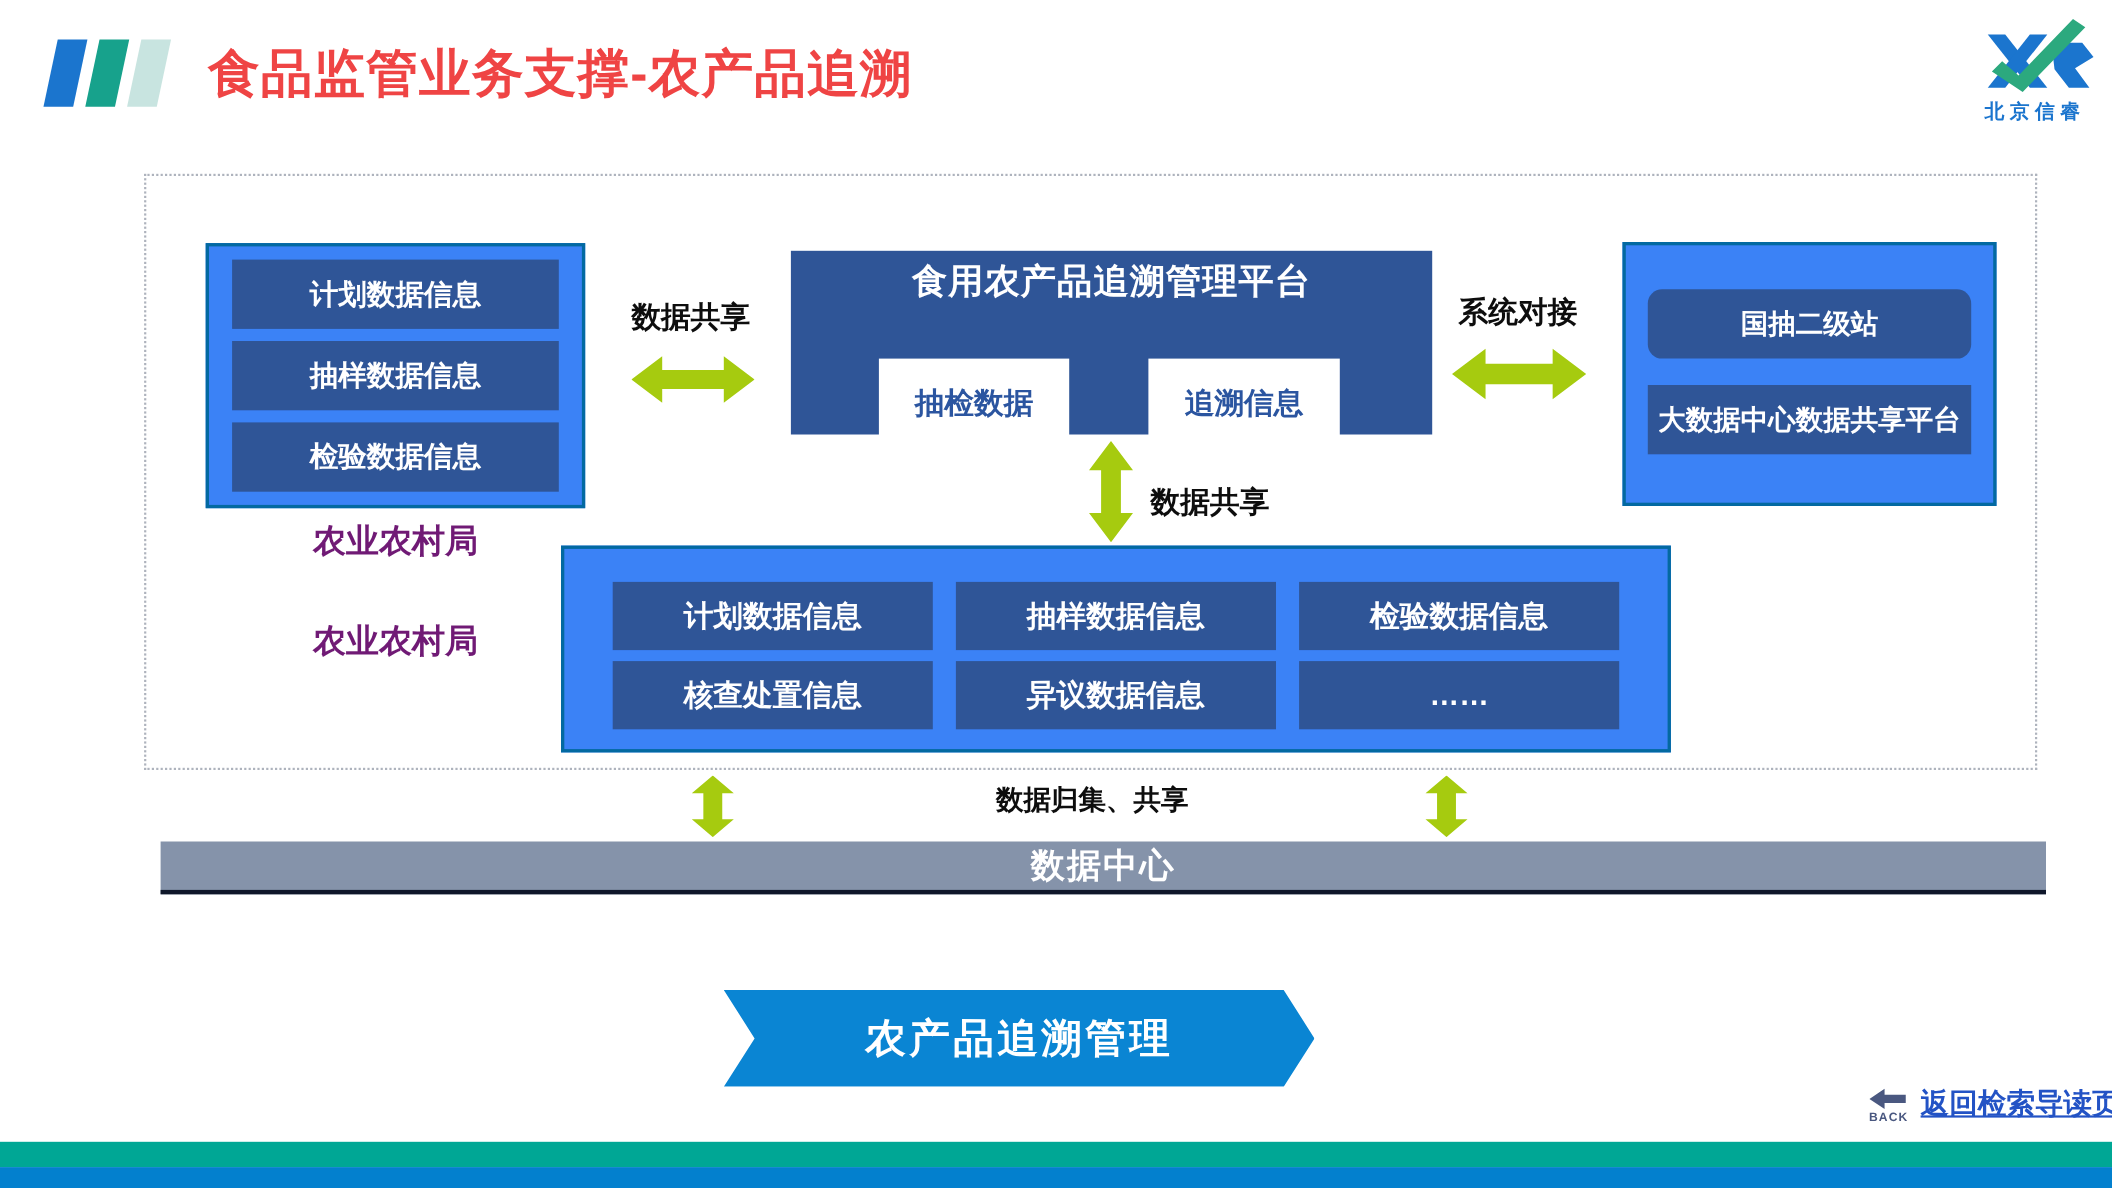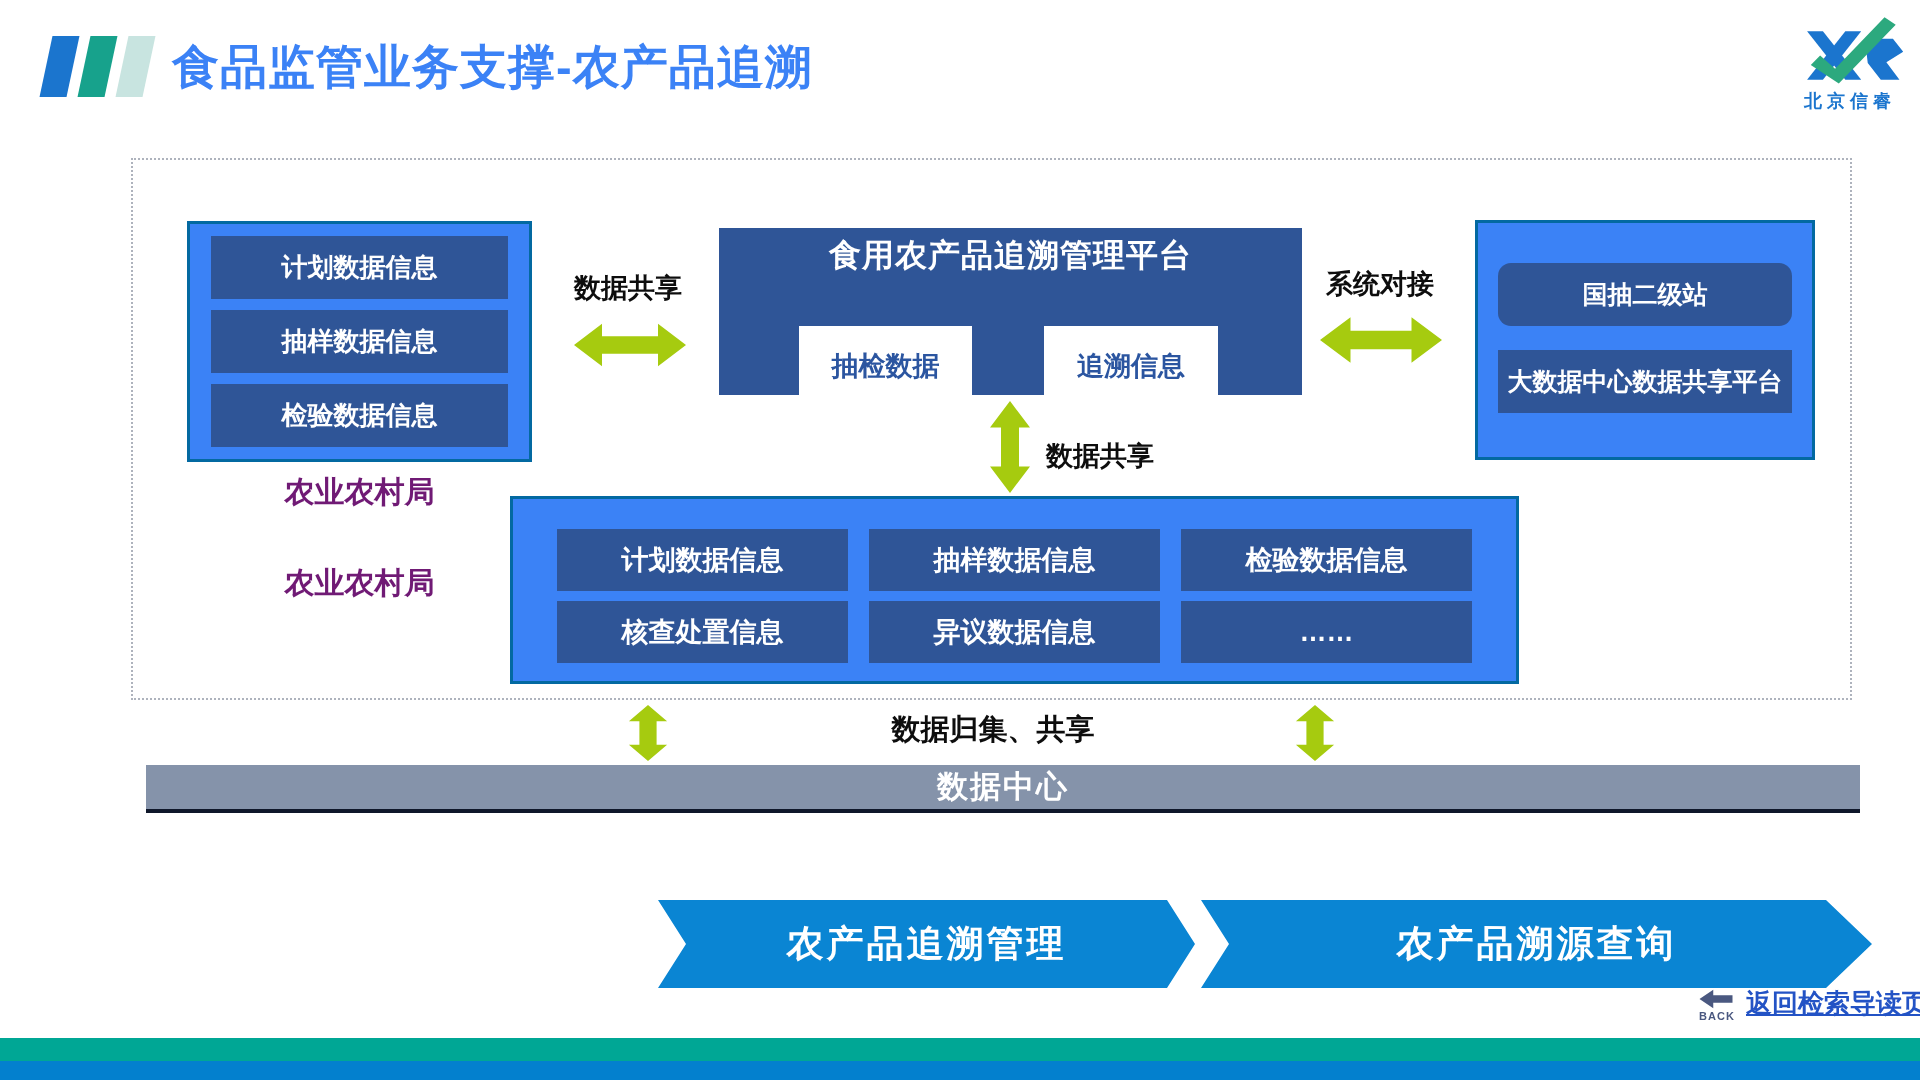--- a/index.html
+++ b/index.html
@@ -8,22 +8,22 @@
     overflow:hidden; font-family:"Liberation Sans", sans-serif;
     margin:0 auto;
   }
   
   .accent-bars { position:absolute; left:46px; top:36px; display:flex; gap:11px; }
   .accent-bar { width:27px; height:61px; transform:skewX(-12deg); }
   .accent-bar.b1 { background:#1B75CE; }
   .accent-bar.b2 { background:#17A28C; }
   .accent-bar.b3 { background:#C8E4E0; }
   .page-title {
-    position:absolute; left:172px; top:36px; font-size:47px; font-weight:bold;
-    color:#3b82f6; letter-spacing:1px; white-space:nowrap;
+    position:absolute; left:189px; top:36px; font-size:47px; font-weight:bold;
+    color:#ef4444; letter-spacing:1px; white-space:nowrap;
   }
   .logo { position:absolute; left:1786px; top:12px; width:128px; text-align:center; }
   .logo svg { width:112px; height:76px; display:block; margin:0 auto; }
   .logo-text { font-size:18px; font-weight:bold; color:#1B75CE; letter-spacing:5px; margin-top:1px; white-space:nowrap; }
 
   
   .dotted-frame { position:absolute; left:131px; top:158px; width:1721px; height:542px;
     border:2px dotted #AEB3BD; box-sizing:border-box; }
 
   
@@ -40,21 +40,21 @@
     font-size:30px; font-weight:bold; color:#701a75; white-space:nowrap; }
   .side-caption.c1 { top:472px; }
   .side-caption.c2 { top:563px; }
 
   
   .flow-label { position:absolute; font-size:27px; font-weight:bold; color:#0d0d0d;
     text-align:center; white-space:nowrap; }
   .flow-label.left-l  { left:538px;  top:270px; width:180px; }
   .flow-label.right-l { left:1290px; top:266px; width:180px; }
   .flow-label.center-l{ left:1046px; top:438px; }
-  .flow-label.collect { left:843px;  top:710px; width:300px; font-size:29px; }
+  .flow-label.collect { left:843px;  top:710px; width:300px; font-size:25px; }
 
   .green-arrow { position:absolute; }
   .green-arrow svg { display:block; width:100%; height:100%; }
   .harrow-left  { left:574px;  top:320px; width:112px; height:50px; }
   .harrow-right { left:1320px; top:313px; width:122px; height:54px; }
   .varrow-center   { left:988px;  top:401px; width:44px; height:92px; }
   .collect-arrow1  { left:627px;  top:705px; width:42px; height:56px; }
   .collect-arrow2  { left:1294px; top:705px; width:42px; height:56px; }
 
   
@@ -195,21 +195,20 @@
     <svg viewBox="0 0 44 90" preserveAspectRatio="none">
       <polygon points="22,0 42,26 31,26 31,64 42,64 22,90 2,64 13,64 13,26 2,26" fill="#A6CB0F"></polygon>
     </svg>
   </div>
   <div class="flow-label collect">数据归集、共享</div>
 
   <div class="data-center-bar">数据中心</div>
 
   <div class="process-band">
     <div class="process-seg s2">农产品追溯管理</div>
-    <div class="process-seg s3">农产品溯源查询</div>
   </div>
 
   <div class="back-nav">
     <div class="back-icon">
       <svg viewBox="0 0 36 24">
         <polygon points="0,12 15,2 15,8 36,8 36,16 15,16 15,22" fill="#4A5880"></polygon>
       </svg>
       <div class="back-word">BACK</div>
     </div>
     <a class="back-link" href="#">返回检索导读页</a>

